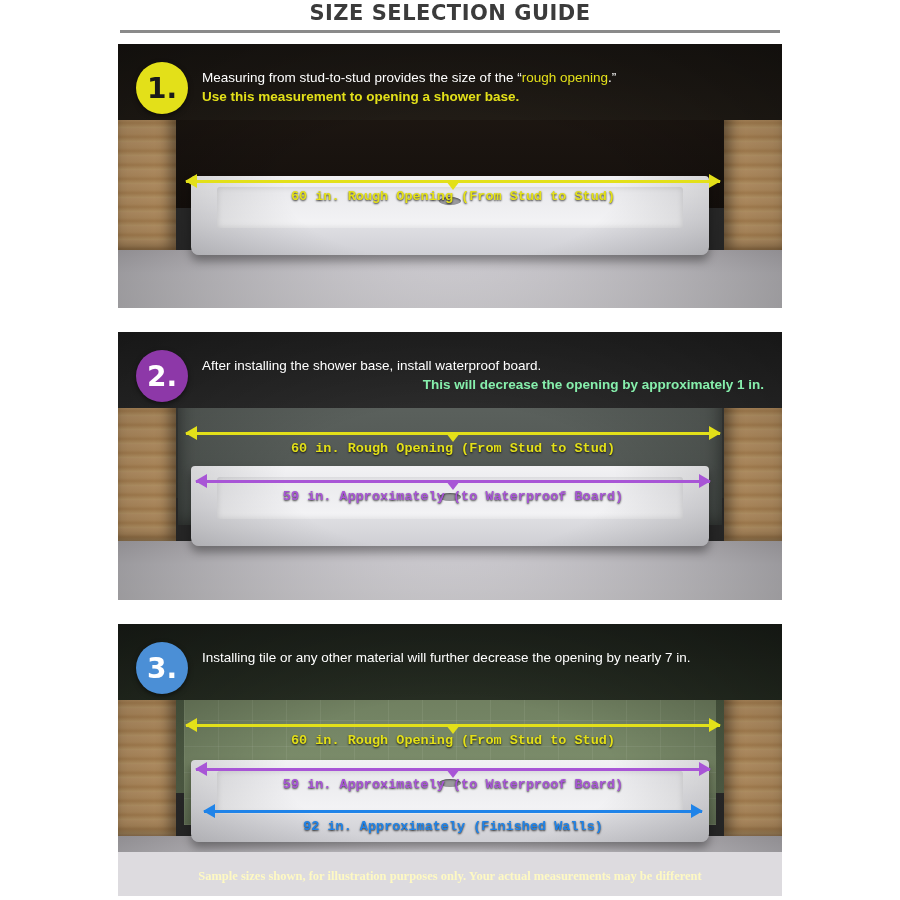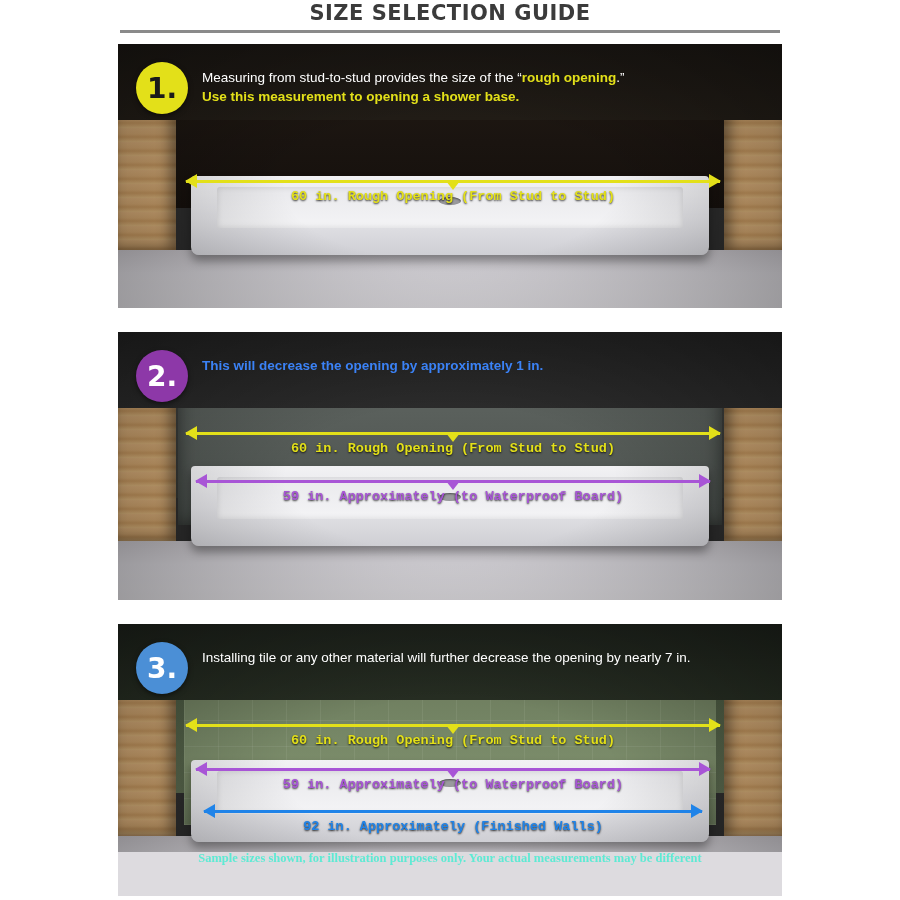--- a/index.html
+++ b/index.html
@@ -195,22 +195,22 @@
   .caption {
     position: absolute;
     left: 84px;
     top: 24px;
     right: 18px;
     font-size: 13.5px;
     line-height: 19px;
     color: #ffffff;
   }
   .caption .line2 { font-weight: bold; }
-  .hl-yellow { color: #e3e019; font-weight: bold; }
-  .hl-purple { color: #3b82f6; }
+  .hl-yellow { color: #e3e019; font-weight: normal; }
+  .hl-purple { color: #86efac; text-align: right; }
   .hl-blue   { color: #6fb2ef; }
 
   
   .dim {
     position: absolute;
     height: 0;
   }
   .dim-line {
     position: absolute;
     left: 0; right: 0;
@@ -250,25 +250,25 @@
   .c-yellow { color: #e3e019; }
   .c-yellow .dim-line { background: #e3e019; }
   .c-purple { color: #a855d6; }
   .c-purple .dim-line { background: #a855d6; }
   .c-blue   { color: #1f83e8; }
   .c-blue .dim-line { background: #1f83e8; }
 
   .footnote {
     position: absolute;
     left: 0; right: 0;
-    bottom: 30px;
+    bottom: 12px;
     text-align: center;
     font-size: 12.5px;
     font-weight: bold;
-    color: #5eead4;
+    color: #fef9c3;
     font-family: "Liberation Serif", serif;
   }
   .footnote-band {
     position: absolute;
     left: 0; right: 0;
     bottom: 0;
     height: 44px;
     background: #dddbdf;
   }
 </style>
@@ -329,20 +329,21 @@
       <div class="drain"></div>
       <div class="banner p2"></div>
       <div class="vignette"></div>
     </div>
 
     <div class="badge purple">
       <span>2.</span>
     </div>
 
     <div class="caption">
+      <div class="line1">After installing the shower base, install waterproof board.</div>
       <div class="line2 hl-purple">This will decrease the opening by approximately 1 in.</div>
     </div>
 
     <div class="dim c-yellow" style="left:68px; right:62px; top:100px;">
       <div class="dim-line"></div>
       <div class="dim-cap left"></div>
       <div class="dim-cap right"></div>
       <div class="dim-tick"></div>
       <div class="dim-label">60 in. Rough Opening (From Stud to Stud)</div>
     </div>

